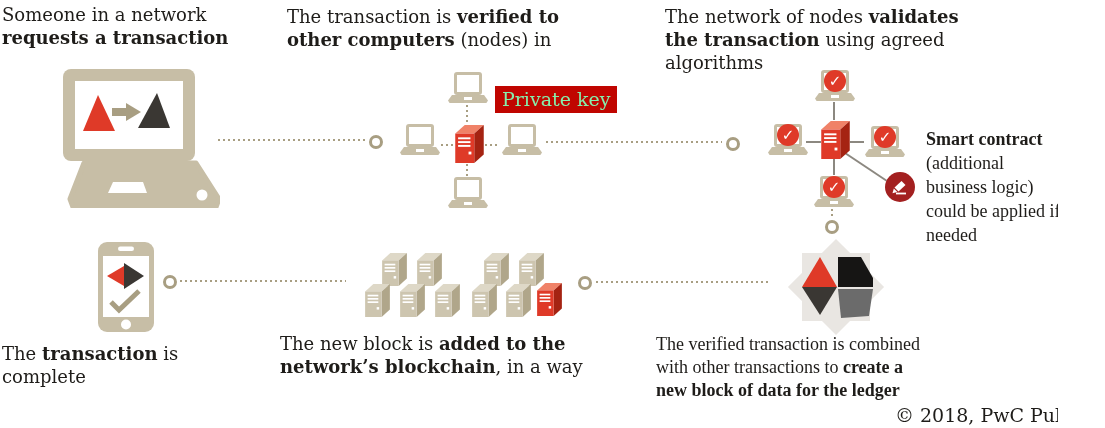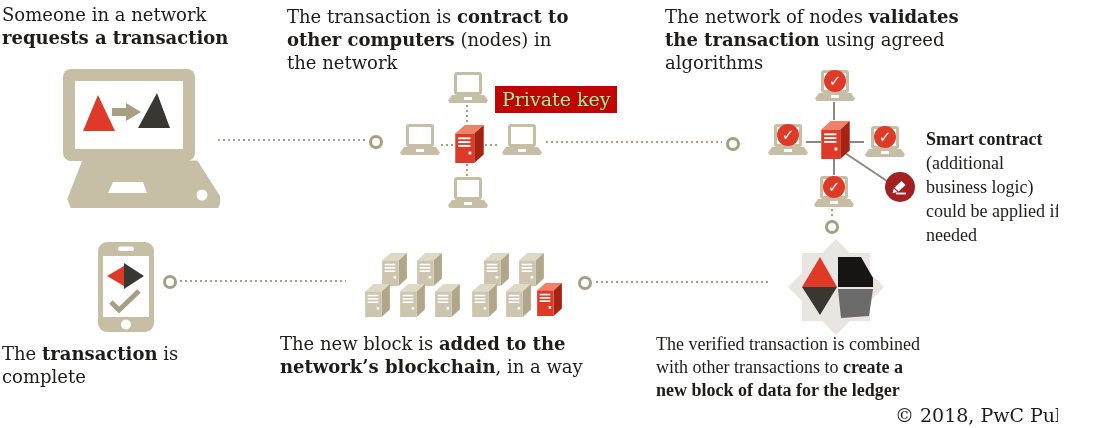--- a/index.html
+++ b/index.html
@@ -67,23 +67,22 @@
     <polygon points="97,27 78,62 110,62" fill="var(--blockdark)"></polygon>
     <polygon points="24,97 136,97 159,133 156,141 13,141 10,133" fill="var(--beige)" stroke="var(--beige)" stroke-width="5" stroke-linejoin="round"></polygon>
     <polygon points="53,116 83,116 87,127 48,127" fill="#fff"></polygon>
     <circle cx="142" cy="129" r="5.5" fill="#fff"></circle>
   </svg>
 
   <div class="dots-h" style="left:218px;top:139px;width:148px;"></div>
   <div class="ring" style="left:369px;top:135px;"></div>
 
   <div class="caption" style="left:287px;top:5px;">
-      <div><span>The transaction is </span><b>contract to</b></div>
+      <div><span>The transaction is </span><b>verified to</b></div>
       <div><b>other computers</b><span> (nodes) in</span></div>
-      <div><span>the network</span></div>
     </div>
 
   <div class="abs" style="left:398px;top:70px;width:150px;height:140px;">
     <div class="laptop" style="left:50px;top:2px;">
         <div class="scr"></div>
         <div class="base"></div>
       </div>
     <div class="laptop" style="left:2px;top:54px;">
         <div class="scr"></div>
         <div class="base"></div>

